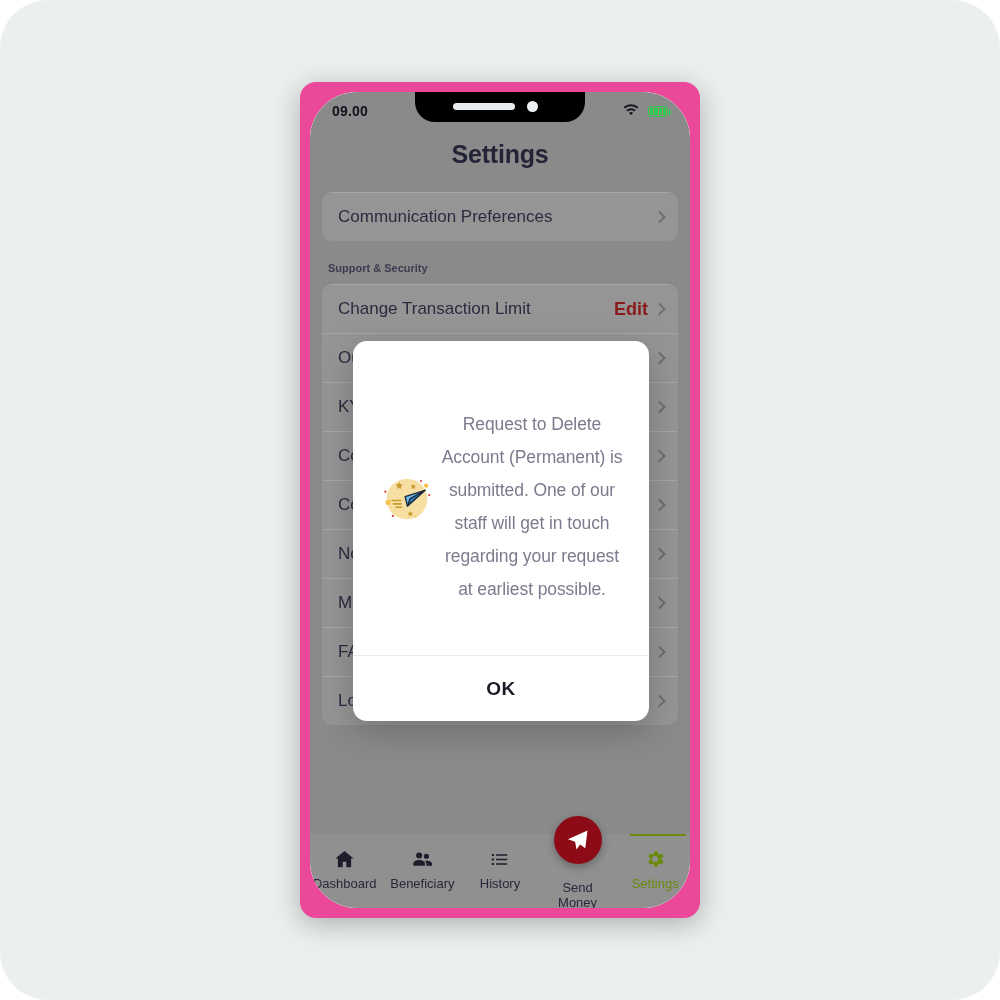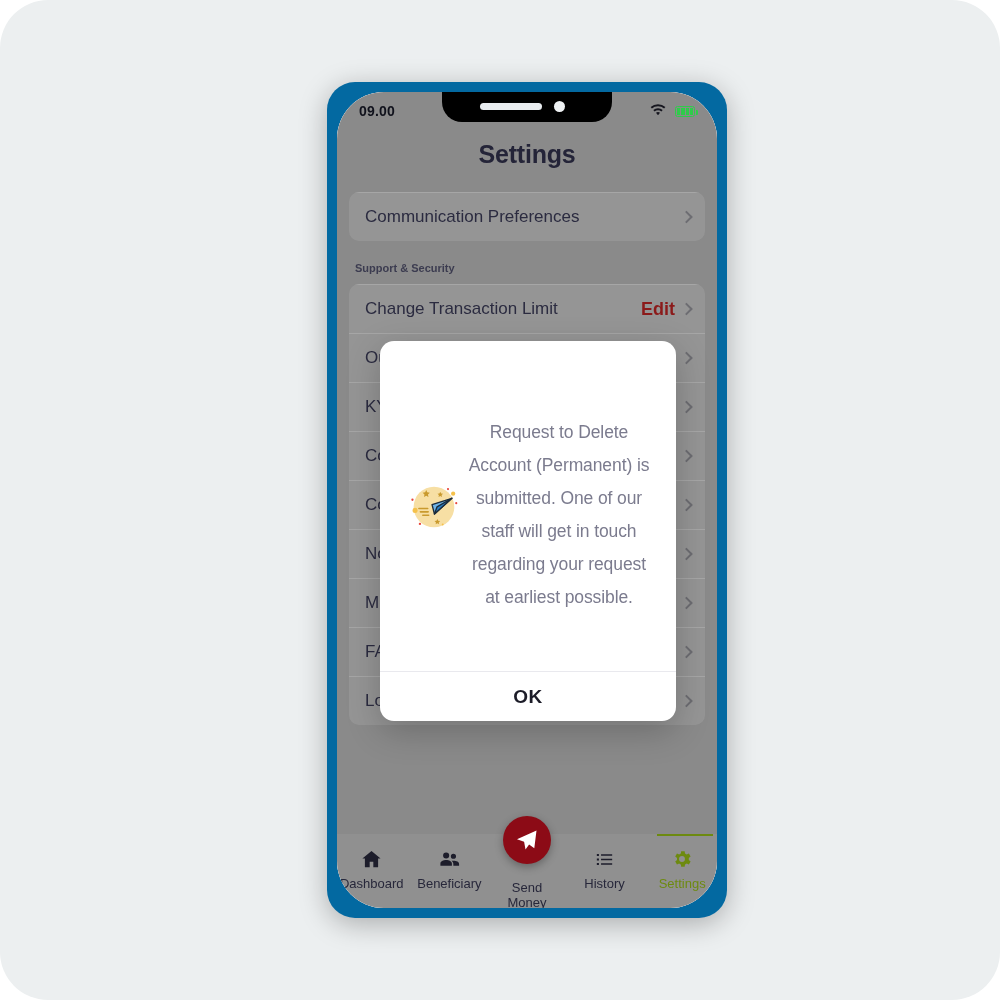--- a/index.html
+++ b/index.html
@@ -15,24 +15,23 @@
     background:#eceff0;
     border-radius:48px;
     overflow:hidden;
   }
 
   
   #phone {
     position:absolute;
     left:300px; top:82px;
     width:400px; height:836px;
-    background:#0369a1;
-    border-radius:28px;
+    background:#ec4899;
+    border-radius:16px;
     box-shadow:0 6px 28px rgba(0,0,0,.28);
-    margin-left:27px;
   }
   #screen {
     position:absolute;
     left:10px; top:10px;
     width:380px; height:816px;
     border-radius:47px;
     overflow:hidden;
     background:#ffffff;
   }
   
@@ -206,21 +205,21 @@
   }
   #plane { width:62px; height:62px; margin-bottom:16px; }
   #modaltext {
     font-size:17.5px;
     line-height:33px;
     color:#7b7b8e;
     text-align:center;
     letter-spacing:-.1px;
   }
   #modalfooter {
-    height:50px;
+    height:66px;
     border-top:1px solid #e9e9ee;
     display:flex; align-items:center; justify-content:center;
   }
   #okbtn {
     font-size:19px; font-weight:700; color:#1c1c28;
     background:none; border:none; cursor:pointer;
     font-family:"Liberation Sans", sans-serif;
     letter-spacing:.4px;
   }
 </style>
@@ -324,35 +323,35 @@
           <span class="tl">Dashboard</span>
         </div>
         <div class="tab">
           <span class="ic">
             <svg width="23" height="23" viewBox="0 0 24 24">
                 <path d="M8.5 11a3.2 3.2 0 1 0 0-6.4 3.2 3.2 0 0 0 0 6.4zm7.6.3a2.7 2.7 0 1 0 0-5.4 2.7 2.7 0 0 0 0 5.4zM8.5 12.6c-3 0-6 1.5-6 3.6v2.2h12v-2.2c0-2.1-3-3.6-6-3.6zm7.6.6c-.6 0-1.3.1-1.9.2 1.1.9 1.8 2 1.8 3.4v1.6h6v-2c0-1.9-2.6-3.2-5.9-3.2z"></path>
               </svg>
           </span>
           <span class="tl">Beneficiary</span>
         </div>
+        <div class="tab">
+          <span class="ic">
+            <svg width="23" height="23" viewBox="0 0 24 24">
+                <path d="M4 6.2h2.2v2.2H4zM8.4 6.6h11.6v1.6H8.4zM4 10.9h2.2v2.2H4zM8.4 11.3h11.6v1.6H8.4zM4 15.6h2.2v2.2H4zM8.4 16h11.6v1.6H8.4z"></path>
+              </svg>
+          </span>
+          <span class="tl">History</span>
+        </div>
         <div class="tab send">
           <span class="fab">
             <svg viewBox="0 0 24 24">
                 <path d="M21.5 2.5 2 11.2l7.1 2.6 1.4 7.7 3.6-5 5.2 3.8z"></path>
               </svg>
           </span>
           <span class="tl">Send Money</span>
-        </div>
-        <div class="tab">
-          <span class="ic">
-            <svg width="23" height="23" viewBox="0 0 24 24">
-                <path d="M4 6.2h2.2v2.2H4zM8.4 6.6h11.6v1.6H8.4zM4 10.9h2.2v2.2H4zM8.4 11.3h11.6v1.6H8.4zM4 15.6h2.2v2.2H4zM8.4 16h11.6v1.6H8.4z"></path>
-              </svg>
-          </span>
-          <span class="tl">History</span>
         </div>
         <div class="tab active">
           <span class="ic">
             <svg width="22" height="22" viewBox="0 0 24 24">
                 <path d="M19.4 13a7.6 7.6 0 0 0 0-2l2-1.6-1.9-3.3-2.4 1a7.5 7.5 0 0 0-1.8-1l-.4-2.6h-3.8l-.4 2.6a7.5 7.5 0 0 0-1.8 1l-2.4-1L4.6 9.4l2 1.6a7.6 7.6 0 0 0 0 2l-2 1.6 1.9 3.3 2.4-1c.5.4 1.1.8 1.8 1l.4 2.6h3.8l.4-2.6c.7-.2 1.3-.6 1.8-1l2.4 1 1.9-3.3zM12 15.2A3.2 3.2 0 1 1 12 8.8a3.2 3.2 0 0 1 0 6.4z"></path>
               </svg>
           </span>
           <span class="tl">Settings</span>
         </div>
       </div>

